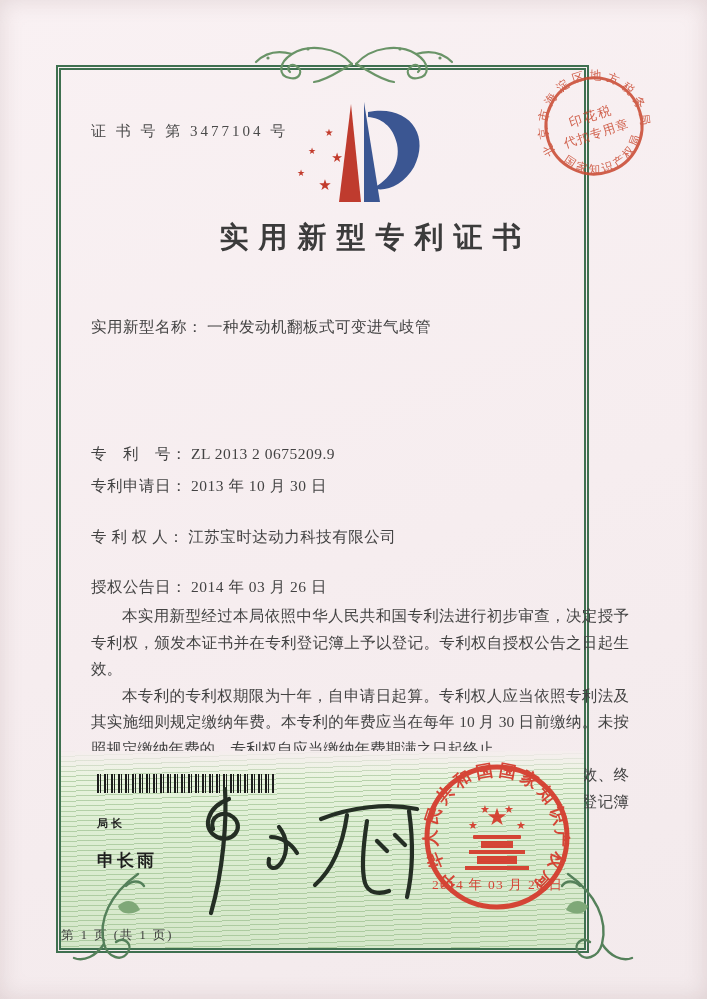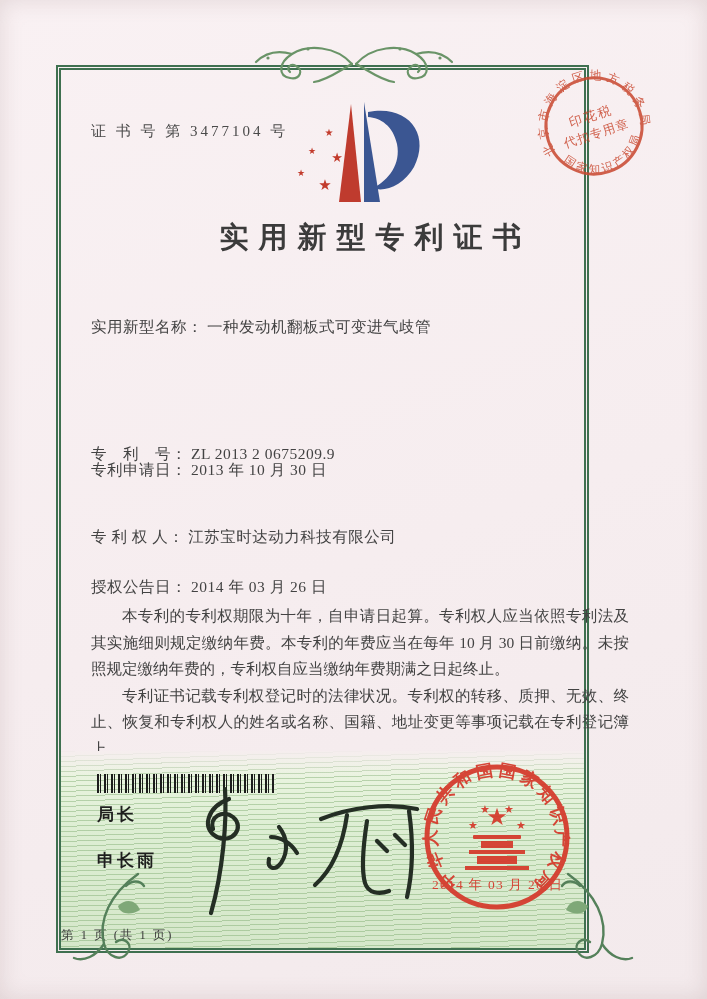--- a/index.html
+++ b/index.html
@@ -12,38 +12,38 @@
   .frame{position:absolute;left:56px;top:65px;width:533px;height:888px;
         border:5px double #3f7050;box-sizing:border-box;}
   
   .cert-no{position:absolute;left:30px;top:52px;font-size:15px;letter-spacing:3px;color:#4a4a4a;}
   .logo{position:absolute;left:224px;top:20px;}
   .title{position:absolute;left:0;top:148px;width:100%;text-align:center;
         font-size:29px;font-weight:700;letter-spacing:10px;text-indent:10px;color:#3b3b3b;margin-left:48px;}
   
   .field{position:absolute;left:30px;font-size:15.5px;color:#434343;letter-spacing:.5px;white-space:nowrap;}
   .field .val{margin-left:4px;}
-  .f0{top:247px}.f1{top:301px}.f2{top:374px}.f3{top:390px}.f4{top:457px}.f5{top:507px}
+  .f0{top:247px}.f1{top:301px}.f2{top:374px}.f3{top:406px}.f4{top:457px}.f5{top:507px}
   
   .paras{position:absolute;left:30px;top:533px;width:538px;font-size:15.5px;
         line-height:26.5px;color:#434343;text-align:justify;}
   .paras p{margin:0;text-indent:2em;}
   
   .band{position:absolute;left:0;right:0;bottom:0;height:197px;
         background:
           repeating-linear-gradient(178deg, rgba(110,160,95,.40) 0 1px, rgba(0,0,0,0) 1px 5px),
           linear-gradient(180deg,#eef6e4 0%,#ddeed3 40%,#d5e7ca 100%);}
   .band::before{content:"";position:absolute;left:0;right:0;top:0;height:26px;
         background:linear-gradient(180deg,rgba(246,237,239,.95),rgba(246,237,239,0));}
   .barcode{position:absolute;left:36px;top:23px;width:177px;height:19px;
         background:repeating-linear-gradient(90deg,#1c1c1c 0 2px,transparent 2px 3px,
           #1c1c1c 3px 4px,transparent 4px 7px,#1c1c1c 7px 9px,transparent 9px 10px,
           #1c1c1c 10px 11px,transparent 11px 14px);}
-  .signer-title{position:absolute;left:36px;top:52px;font-family:"Liberation Sans",sans-serif;
-        font-weight:700;font-size:17px;letter-spacing:3px;color:#1e1e1e;}
+  .signer-title{position:absolute;left:36px;top:65px;font-family:"Liberation Sans",sans-serif;
+        font-weight:700;font-size:11px;letter-spacing:3px;color:#1e1e1e;}
   .signer-name{position:absolute;left:36px;top:98px;font-family:"Liberation Sans",sans-serif;
         font-weight:700;font-size:17px;letter-spacing:3px;color:#1e1e1e;}
   .signature{position:absolute;left:110px;top:34px;}
   .seal{position:absolute;left:350px;top:0px;opacity:.93;}
   .page-footer{position:absolute;left:0;top:176px;width:100%;text-align:left;
         font-size:12.5px;letter-spacing:2px;color:#3d3d3d;}
   
   .tax-stamp{position:absolute;left:516px;top:48px;opacity:.85;}
   .orn-top{position:absolute;left:248px;top:40px;}
   .orn-bl{position:absolute;left:68px;top:866px;}
@@ -81,20 +81,21 @@
       <span>专利申请日：</span><span class="val">2013 年 10 月 30 日</span>
     </div>
     <div class="field f4">
       <span>专 利 权 人：</span><span class="val">江苏宝时达动力科技有限公司</span>
     </div>
     <div class="field f5">
       <span>授权公告日：</span><span class="val">2014 年 03 月 26 日</span>
     </div>
 
     <div class="paras">
+      <p>本实用新型经过本局依照中华人民共和国专利法进行初步审查，决定授予专利权，颁发本证书并在专利登记簿上予以登记。专利权自授权公告之日起生效。</p>
       <p>本专利的专利权期限为十年，自申请日起算。专利权人应当依照专利法及其实施细则规定缴纳年费。本专利的年费应当在每年 10 月 30 日前缴纳。未按照规定缴纳年费的，专利权自应当缴纳年费期满之日起终止。</p>
       <p>专利证书记载专利权登记时的法律状况。专利权的转移、质押、无效、终止、恢复和专利权人的姓名或名称、国籍、地址变更等事项记载在专利登记簿上。</p>
     </div>
 
     <div class="band">
       <div class="barcode"></div>
 
       <div class="signer-title">局长</div>
       <div class="signer-name">申长雨</div>
 

